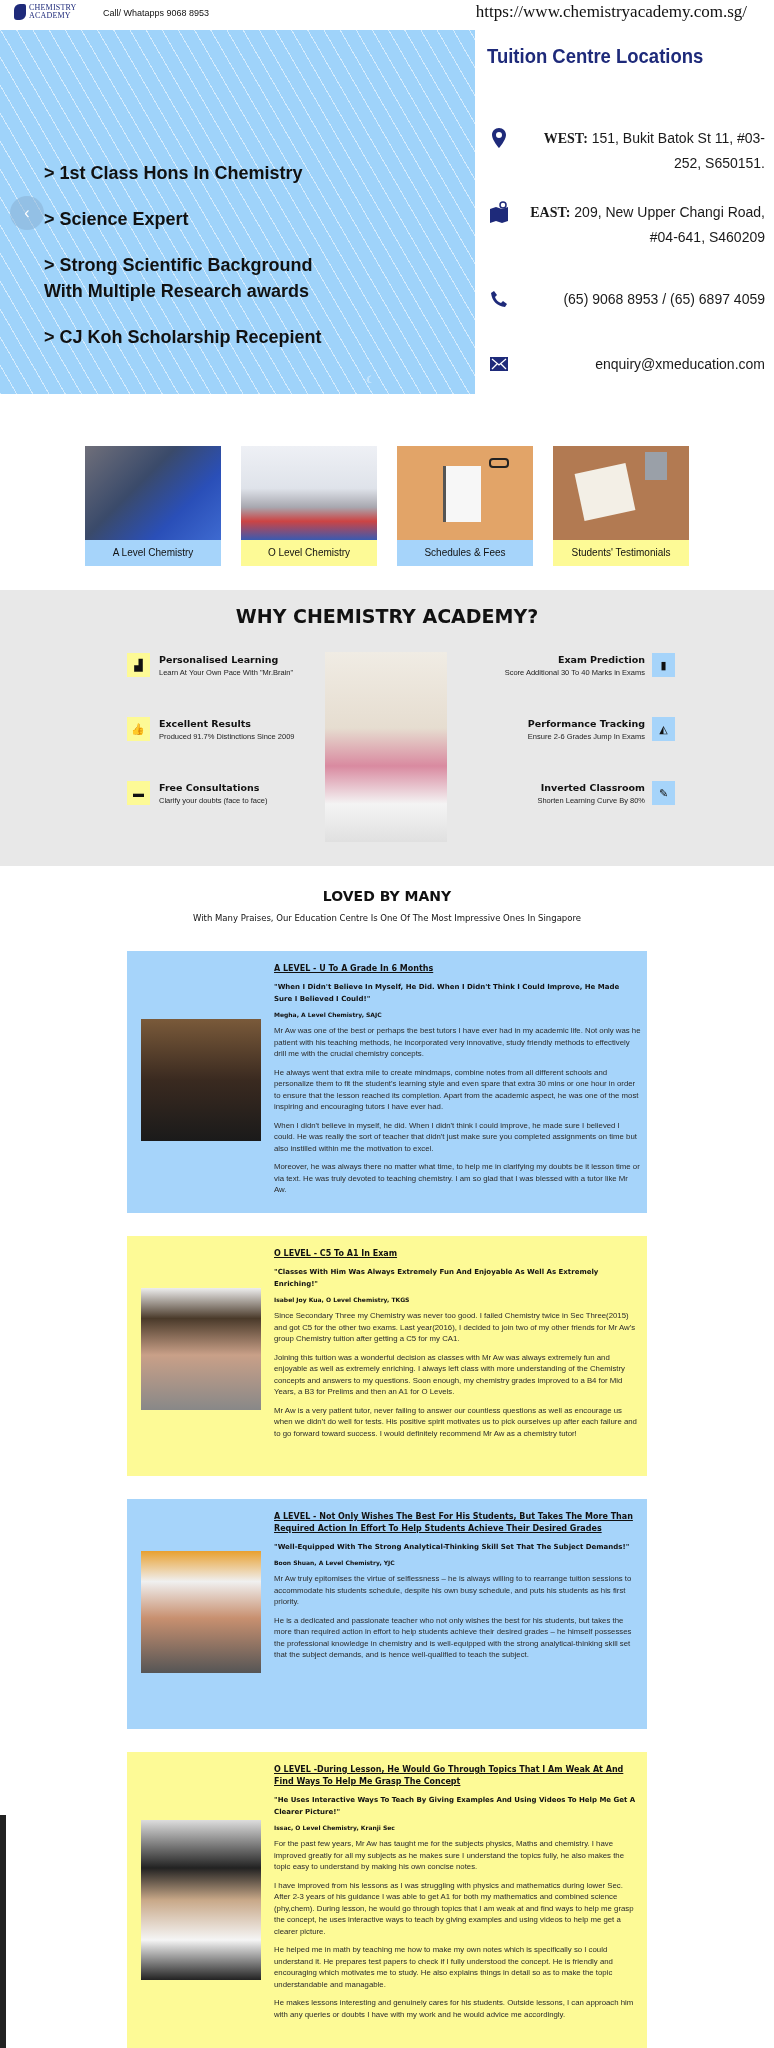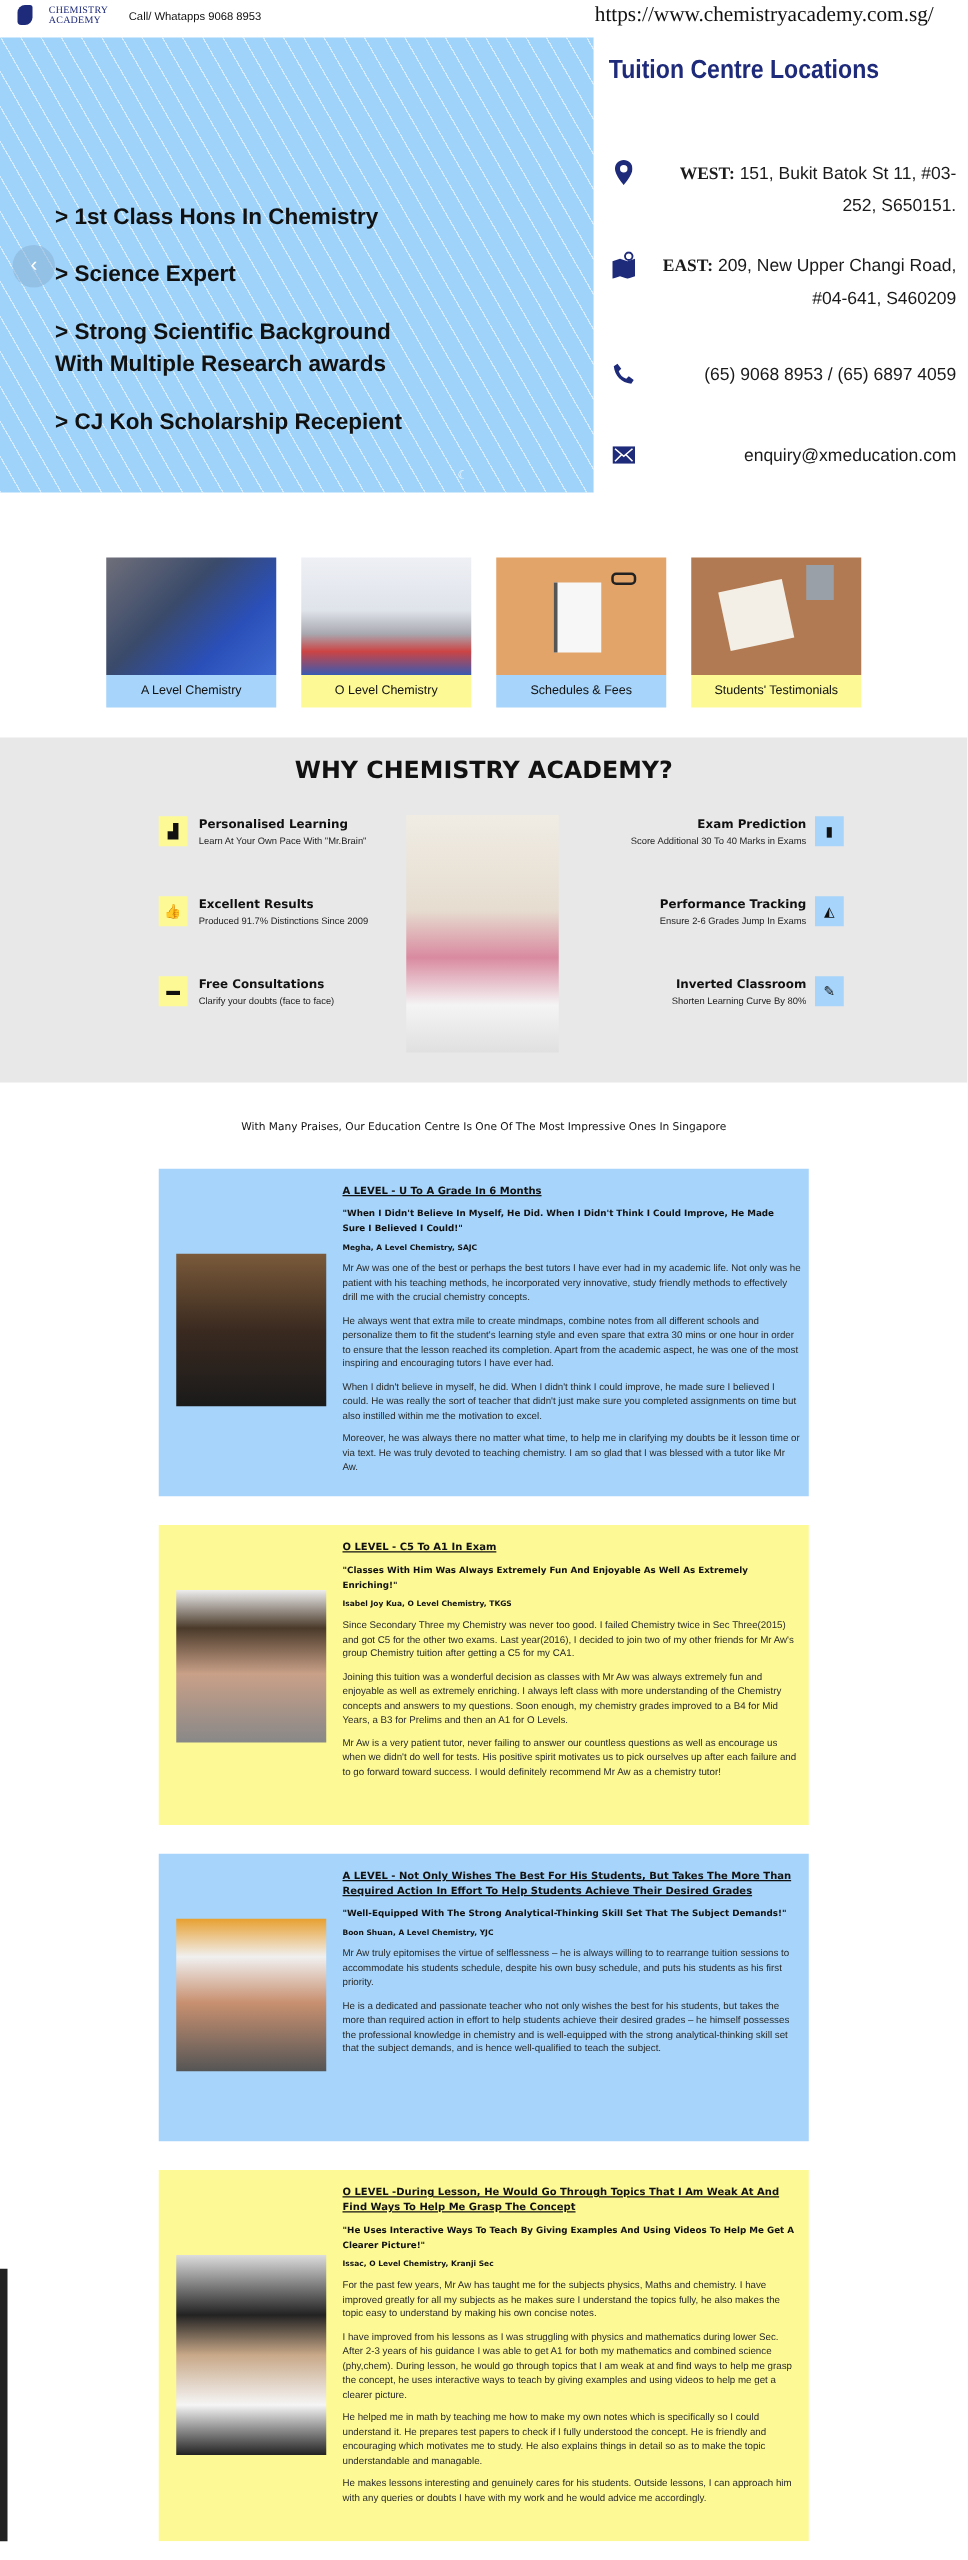--- a/index.html
+++ b/index.html
@@ -1,21 +1,21 @@
 <!DOCTYPE html>
 <html><head>
 <meta charset="utf-8">
 <style>
   * { box-sizing: border-box; margin: 0; padding: 0; }
   html, body { width: 774px; background: #ffffff; }
   body { font-family: "Liberation Sans", sans-serif; color: #111; position: relative; overflow-x: hidden; }
 
   
   .topbar { height: 30px; position: relative; background: #fff; }
-  .logo { position: absolute; left: 14px; top: 4px; display: flex; align-items: center; gap: 13px; }
+  .logo { position: absolute; left: 14px; top: 4px; display: flex; align-items: center; gap: 3px; }
   .logo-mark { width: 12px; height: 16px; background: #1e2a7a; border-radius: 6px 2px 6px 3px; }
   .logo-text { font-family: "Liberation Serif", serif; font-size: 8px; line-height: 8px; color: #1e2a7a; letter-spacing: 0.2px; }
   .top-phone { position: absolute; left: 103px; top: 8px; font-size: 9px; color: #111; }
   .top-url { position: absolute; right: 27px; top: 2px; font-family: "Liberation Serif", serif; font-size: 17px; color: #111; }
 
   
   .hero { position: relative; height: 364px; display: flex; }
   .hero-left { position: relative; width: 475px; height: 364px; background-color: #9fd3fa;
     background-image: repeating-linear-gradient(60deg, rgba(255,255,255,0.55) 0 1px, transparent 1px 14px); overflow: hidden; }
   .hero-title { position: absolute; left: 40px; top: 22px; font-size: 29px; font-weight: bold; line-height: 46px; color: #0f0f0f; width: 420px; }
@@ -219,20 +219,21 @@
       <div class="why-icon bg-blue">✎</div>
       <div class="why-txt">
         <div class="why-name">Inverted Classroom</div>
         <div class="why-desc">Shorten Learning Curve By 80%</div>
       </div>
     </div>
   </div>
 </div>
 
 <div class="loved">
+  <div class="section-h">LOVED BY MANY</div>
   <div class="loved-sub">With Many Praises, Our Education Centre Is One Of The Most Impressive Ones In Singapore</div>
 
   <div style="height:28px;"></div>
 
   <div class="testi bg-blue" style="height:262px;">
     <div class="testi-photo" style="top:68px;background:linear-gradient(180deg,#7a5a3a 0%,#3a2a20 50%,#1a1a1a 100%);"></div>
     <div class="t-head">A LEVEL - U To A Grade In 6 Months</div>
     <div class="t-quote">"When I Didn't Believe In Myself, He Did. When I Didn't Think I Could Improve, He Made Sure I Believed I Could!"</div>
     <div class="t-author">Megha, A Level Chemistry, SAJC</div>
     <div class="t-para">Mr Aw was one of the best or perhaps the best tutors I have ever had in my academic life. Not only was he patient with his teaching methods, he incorporated very innovative, study friendly methods to effectively drill me with the crucial chemistry concepts.</div>

